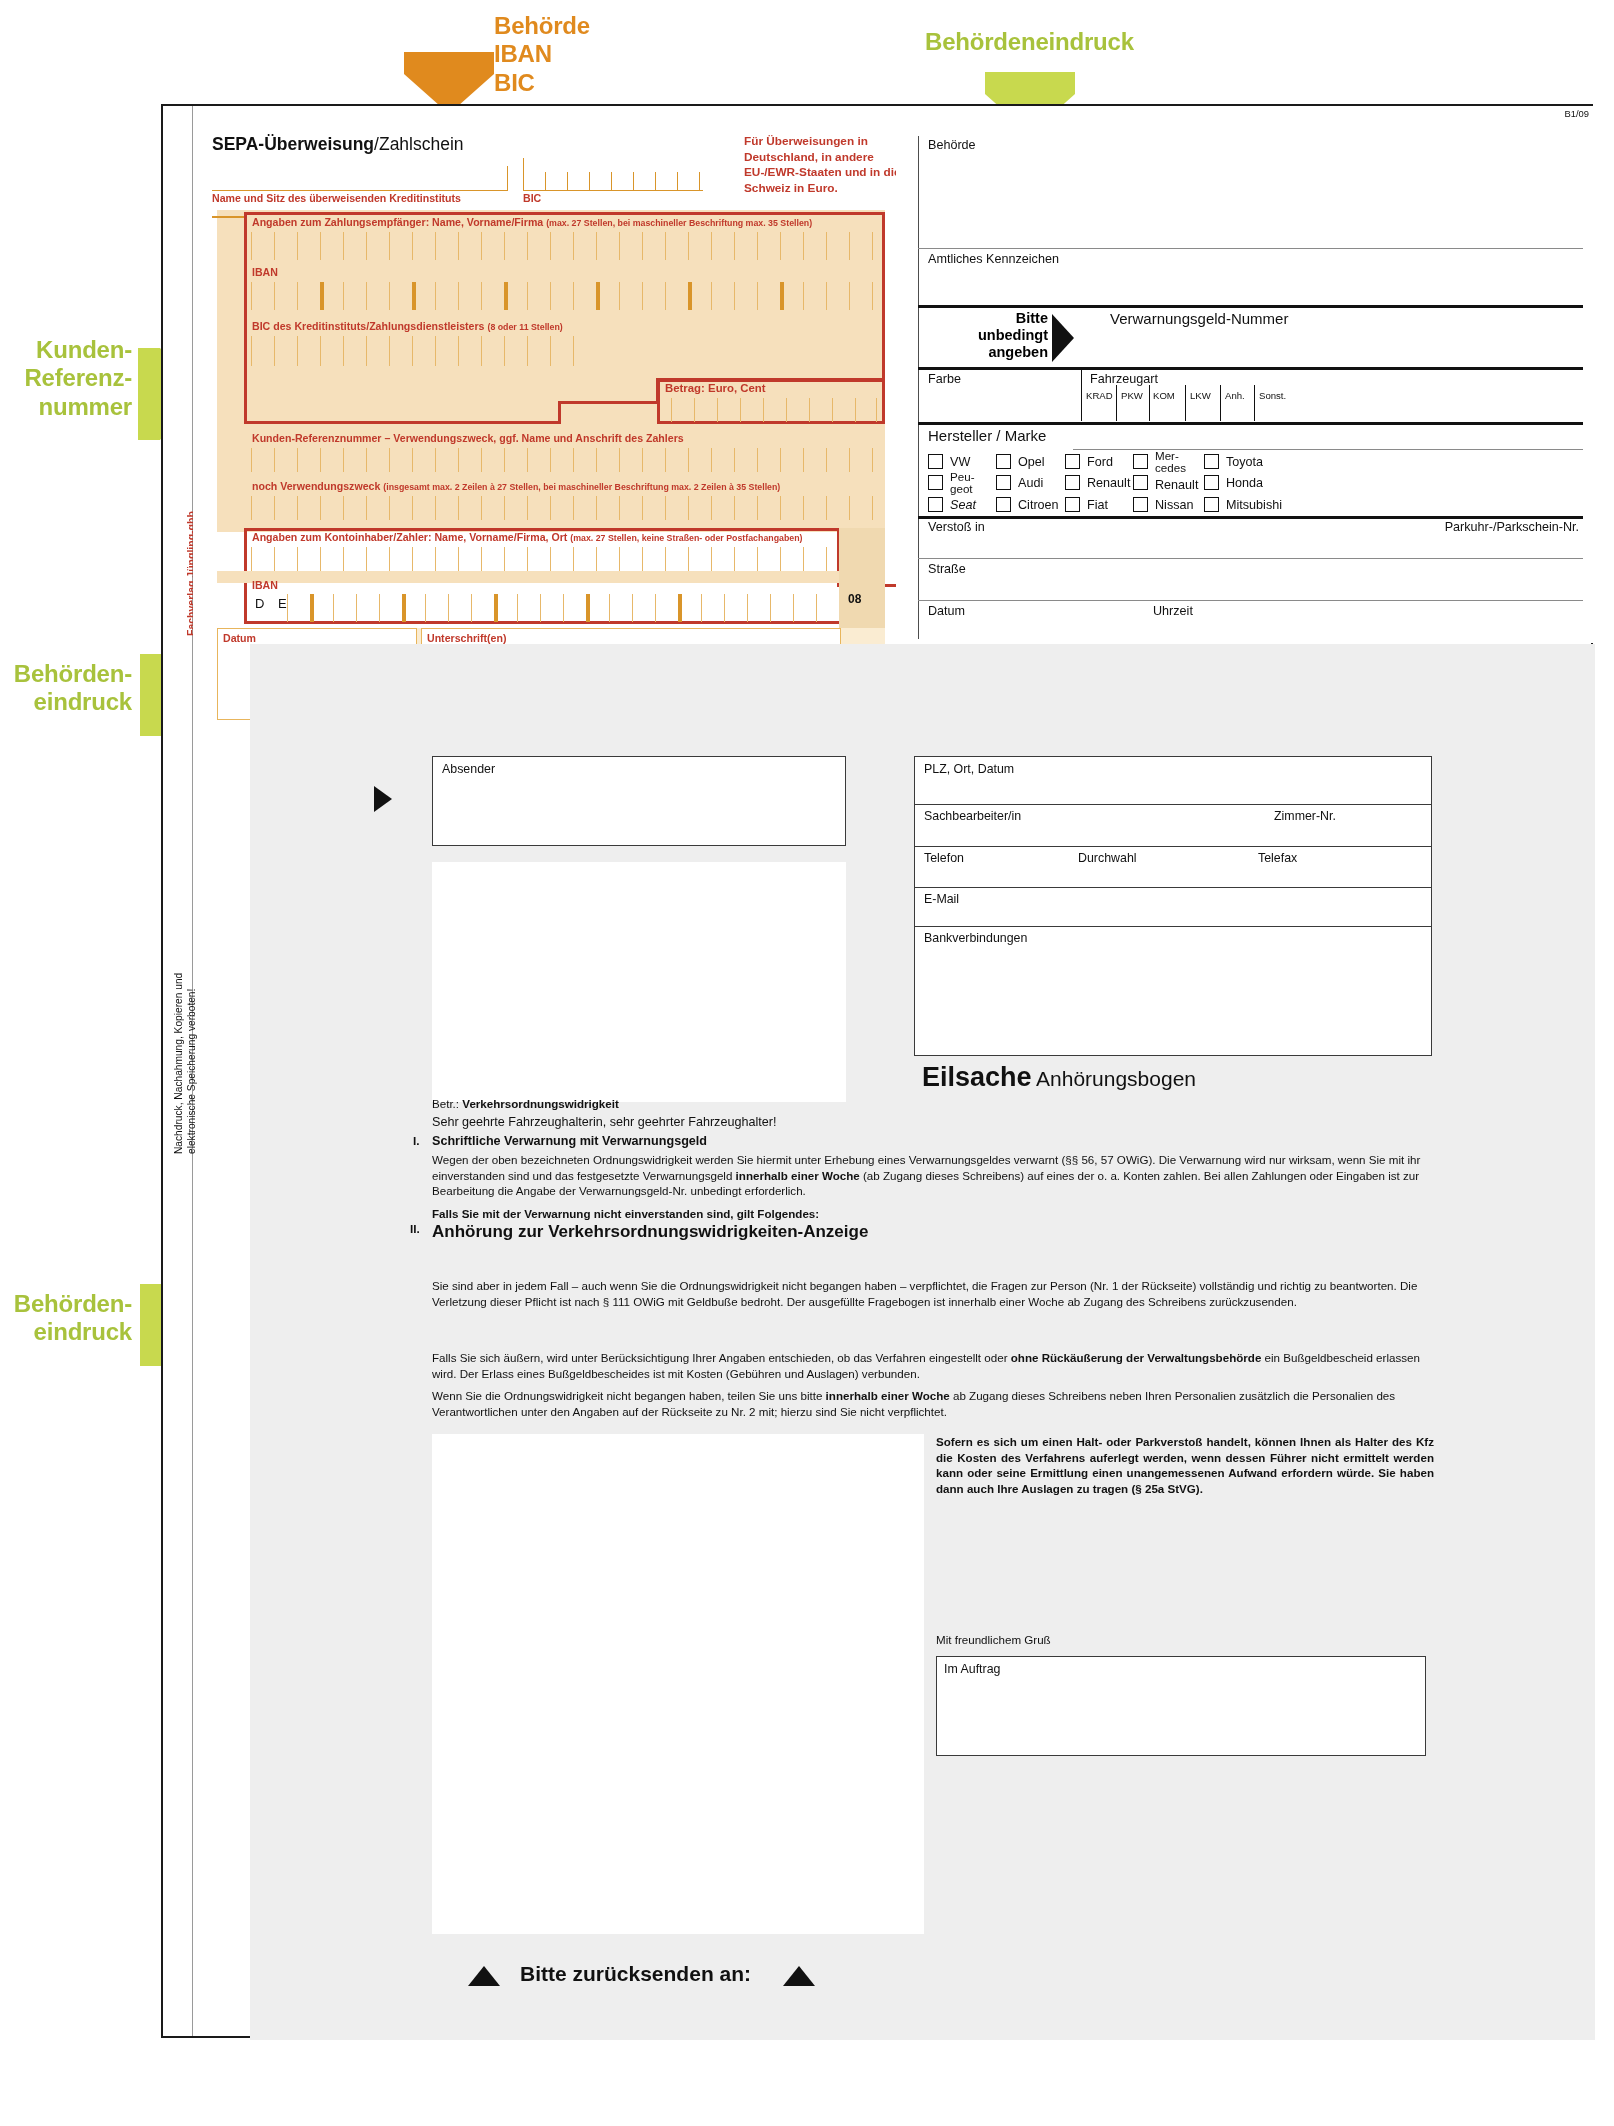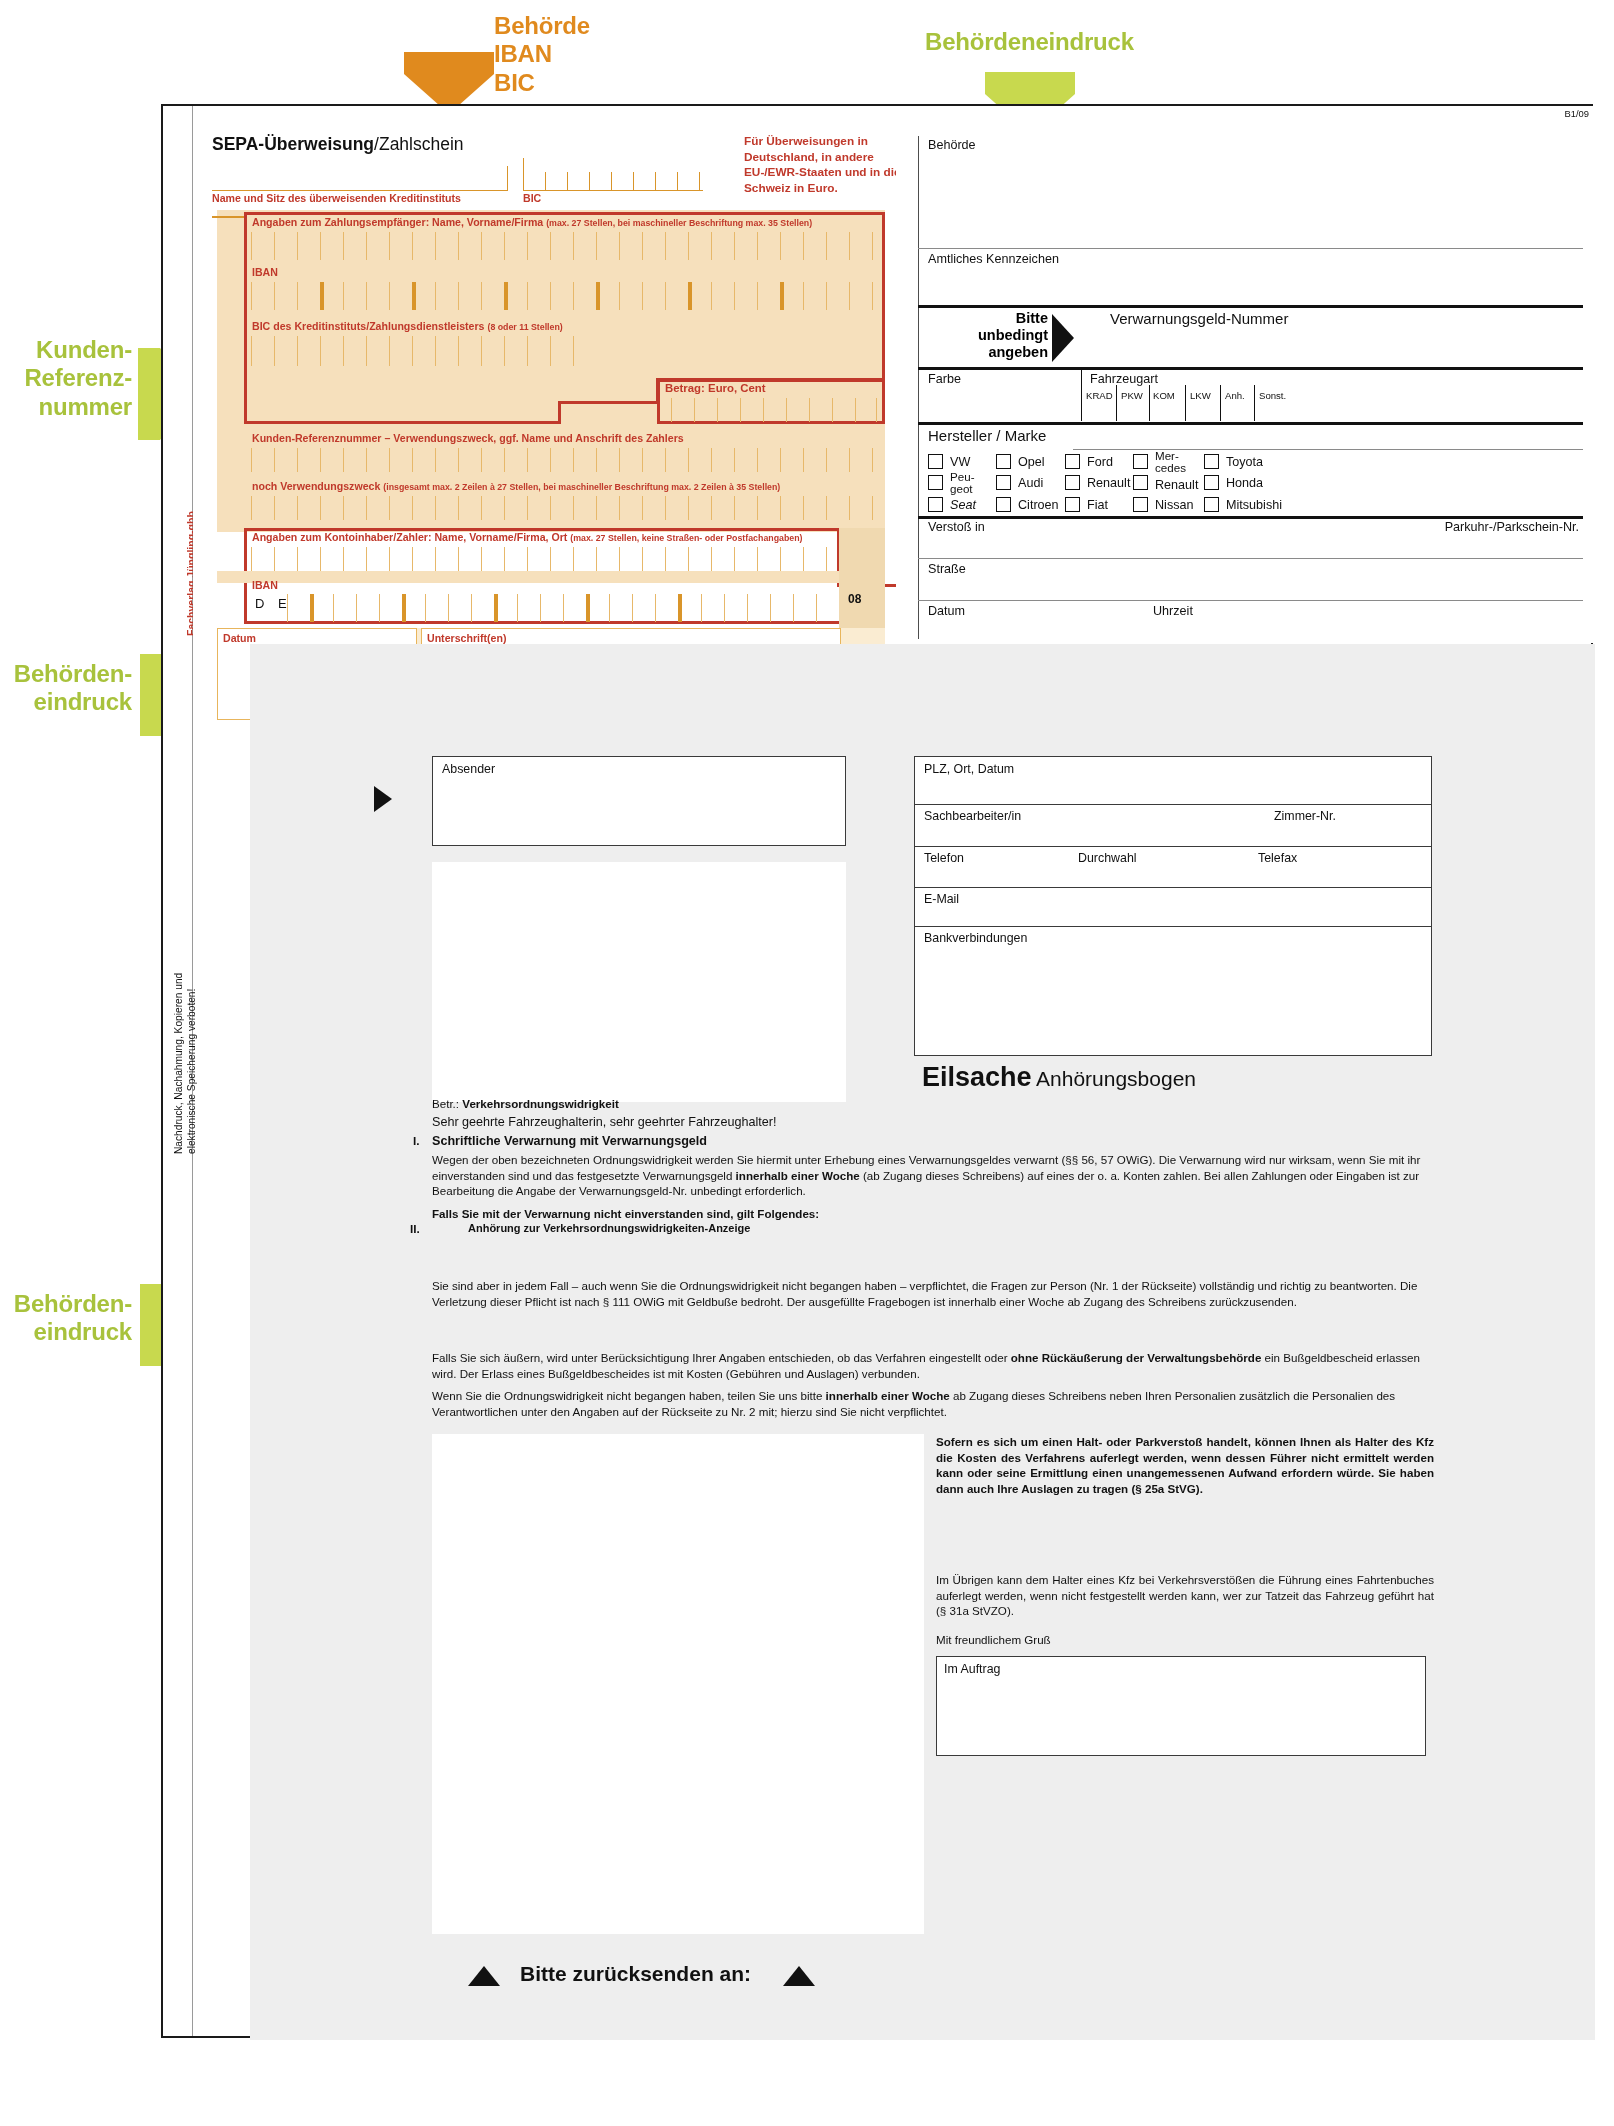--- a/index.html
+++ b/index.html
@@ -691,33 +691,32 @@
     <div class="roman" style="left:163px; top:490px;">I.</div>
     <div class="roman" style="left:182px; top:490px; font-size:12.6px;">Schriftliche Verwarnung mit Verwarnungsgeld</div>
     <div class="body-text" style="left:182px; top:508px; width:1004px;">
       <span>Wegen der oben bezeichneten Ordnungswidrigkeit werden Sie hiermit unter Erhebung eines Verwarnungsgeldes verwarnt (§§ 56, 57 OWiG). Die Verwarnung wird nur wirksam, wenn Sie mit ihr einverstanden sind und das festgesetzte Verwarnungsgeld </span><b>innerhalb einer Woche</b><span> (ab Zugang dieses Schreibens) auf eines der o. a. Konten zahlen. Bei allen Zahlungen oder Eingaben ist zur Bearbeitung die Angabe der Verwarnungsgeld-Nr. unbedingt erforderlich.</span>
     </div>
     <div class="body-text" style="left:182px; top:562px; width:1004px; font-weight:bold;">
       <span>Falls Sie mit der Verwarnung nicht einverstanden sind, gilt Folgendes:</span>
     </div>
 
     <div class="roman" style="left:160px; top:578px;">II.</div>
-    <div class="roman" style="left:182px; top:578px; font-size:11px;margin-left:36px;">Anhörung zur Verkehrsordnungswidrigkeiten-Anzeige</div>
+    <div class="roman" style="left:182px; top:578px; font-size:17px;">Anhörung zur Verkehrsordnungswidrigkeiten-Anzeige</div>
     <div class="body-text" style="left:182px; top:634px; width:1004px;">Sie sind aber in jedem Fall – auch wenn Sie die Ordnungswidrigkeit nicht begangen haben – verpflichtet, die Fragen zur Person (Nr. 1 der Rückseite) vollständig und richtig zu beantworten. Die Verletzung dieser Pflicht ist nach § 111 OWiG mit Geldbuße bedroht. Der ausgefüllte Fragebogen ist innerhalb einer Woche ab Zugang des Schreibens zurückzusenden.</div>
     <div class="body-text" style="left:182px; top:706px; width:1004px;">
       <span>Falls Sie sich äußern, wird unter Berücksichtigung Ihrer Angaben entschieden, ob das Verfahren eingestellt oder </span><b>ohne Rückäußerung der Verwaltungsbehörde</b><span> ein Bußgeldbescheid erlassen wird. Der Erlass eines Bußgeldbescheides ist mit Kosten (Gebühren und Auslagen) verbunden.</span>
     </div>
     <div class="body-text" style="left:182px; top:744px; width:1004px;">
       <span>Wenn Sie die Ordnungswidrigkeit nicht begangen haben, teilen Sie uns bitte </span><b>innerhalb einer Woche</b><span> ab Zugang dieses Schreibens neben Ihren Personalien zusätzlich die Personalien des Verantwortlichen unter den Angaben auf der Rückseite zu Nr. 2 mit; hierzu sind Sie nicht verpflichtet.</span>
     </div>
 
     <div class="letter-white" style="left:182px; top:790px; width:492px; height:500px; border:none; background:#fff;"></div>
 
     <div class="body-text" style="left:686px; top:790px; width:498px; font-weight:bold; text-align:justify;">Sofern es sich um einen Halt- oder Parkverstoß handelt, können Ihnen als Halter des Kfz die Kosten des Verfahrens auferlegt werden, wenn dessen Führer nicht ermittelt werden kann oder seine Ermittlung einen unangemessenen Aufwand erfordern würde. Sie haben dann auch Ihre Auslagen zu tragen (§ 25a StVG).</div>
-    <div class="body-text" style="left:686px; top:928px; width:498px; text-align:justify;">Im Übrigen kann dem Halter eines Kfz bei Verkehrsverstößen die Führung eines Fahrtenbuches auferlegt werden, wenn nicht festgestellt werden kann, wer zur Tatzeit das Fahrzeug geführt hat (§ 31a StVZO).</div>
     <div class="body-text" style="left:686px; top:988px; width:498px;">Mit freundlichem Gruß</div>
 
     <div class="letter-white" style="left:686px; top:1012px; width:490px; height:100px;"></div>
     <div class="fbox-label" style="left:694px; top:1018px;">Im Auftrag</div>
 
     <div class="tri-up" style="left:218px; top:1322px;"></div>
     <div class="send-back" style="left:270px; top:1318px;">Bitte zurücksenden an:</div>
     <div class="tri-up" style="left:533px; top:1322px;"></div>
   </div>
 </div>

